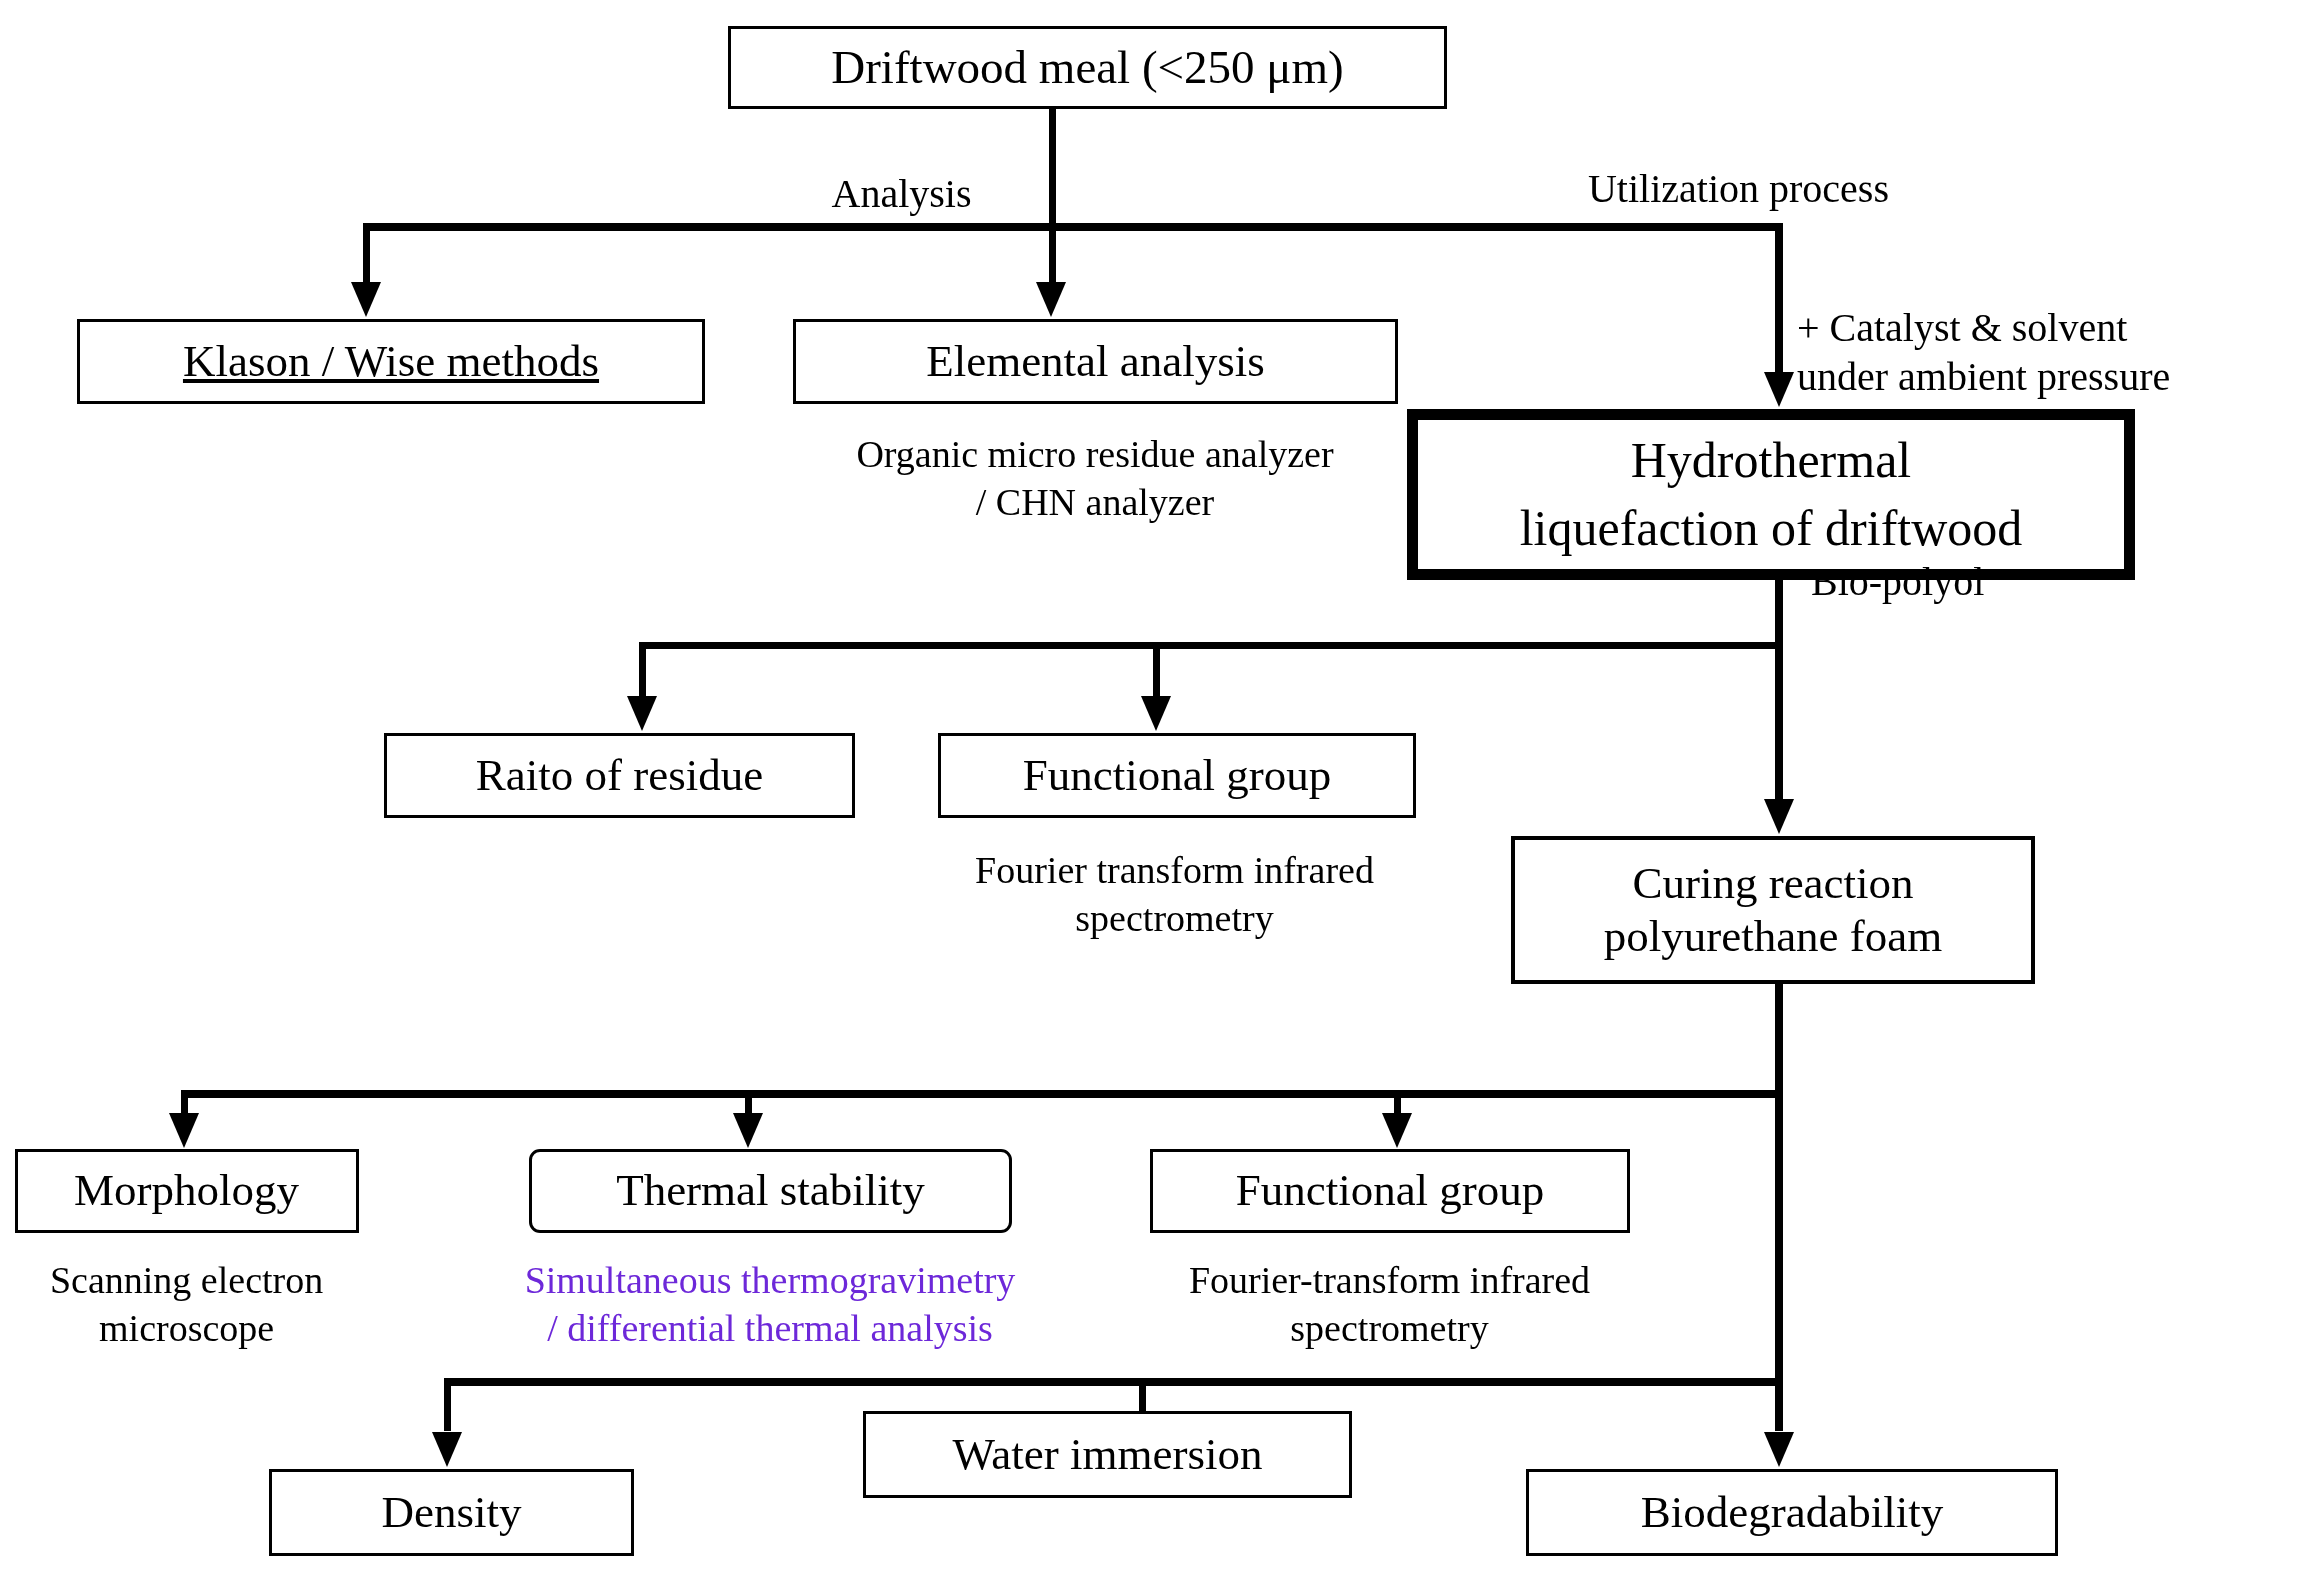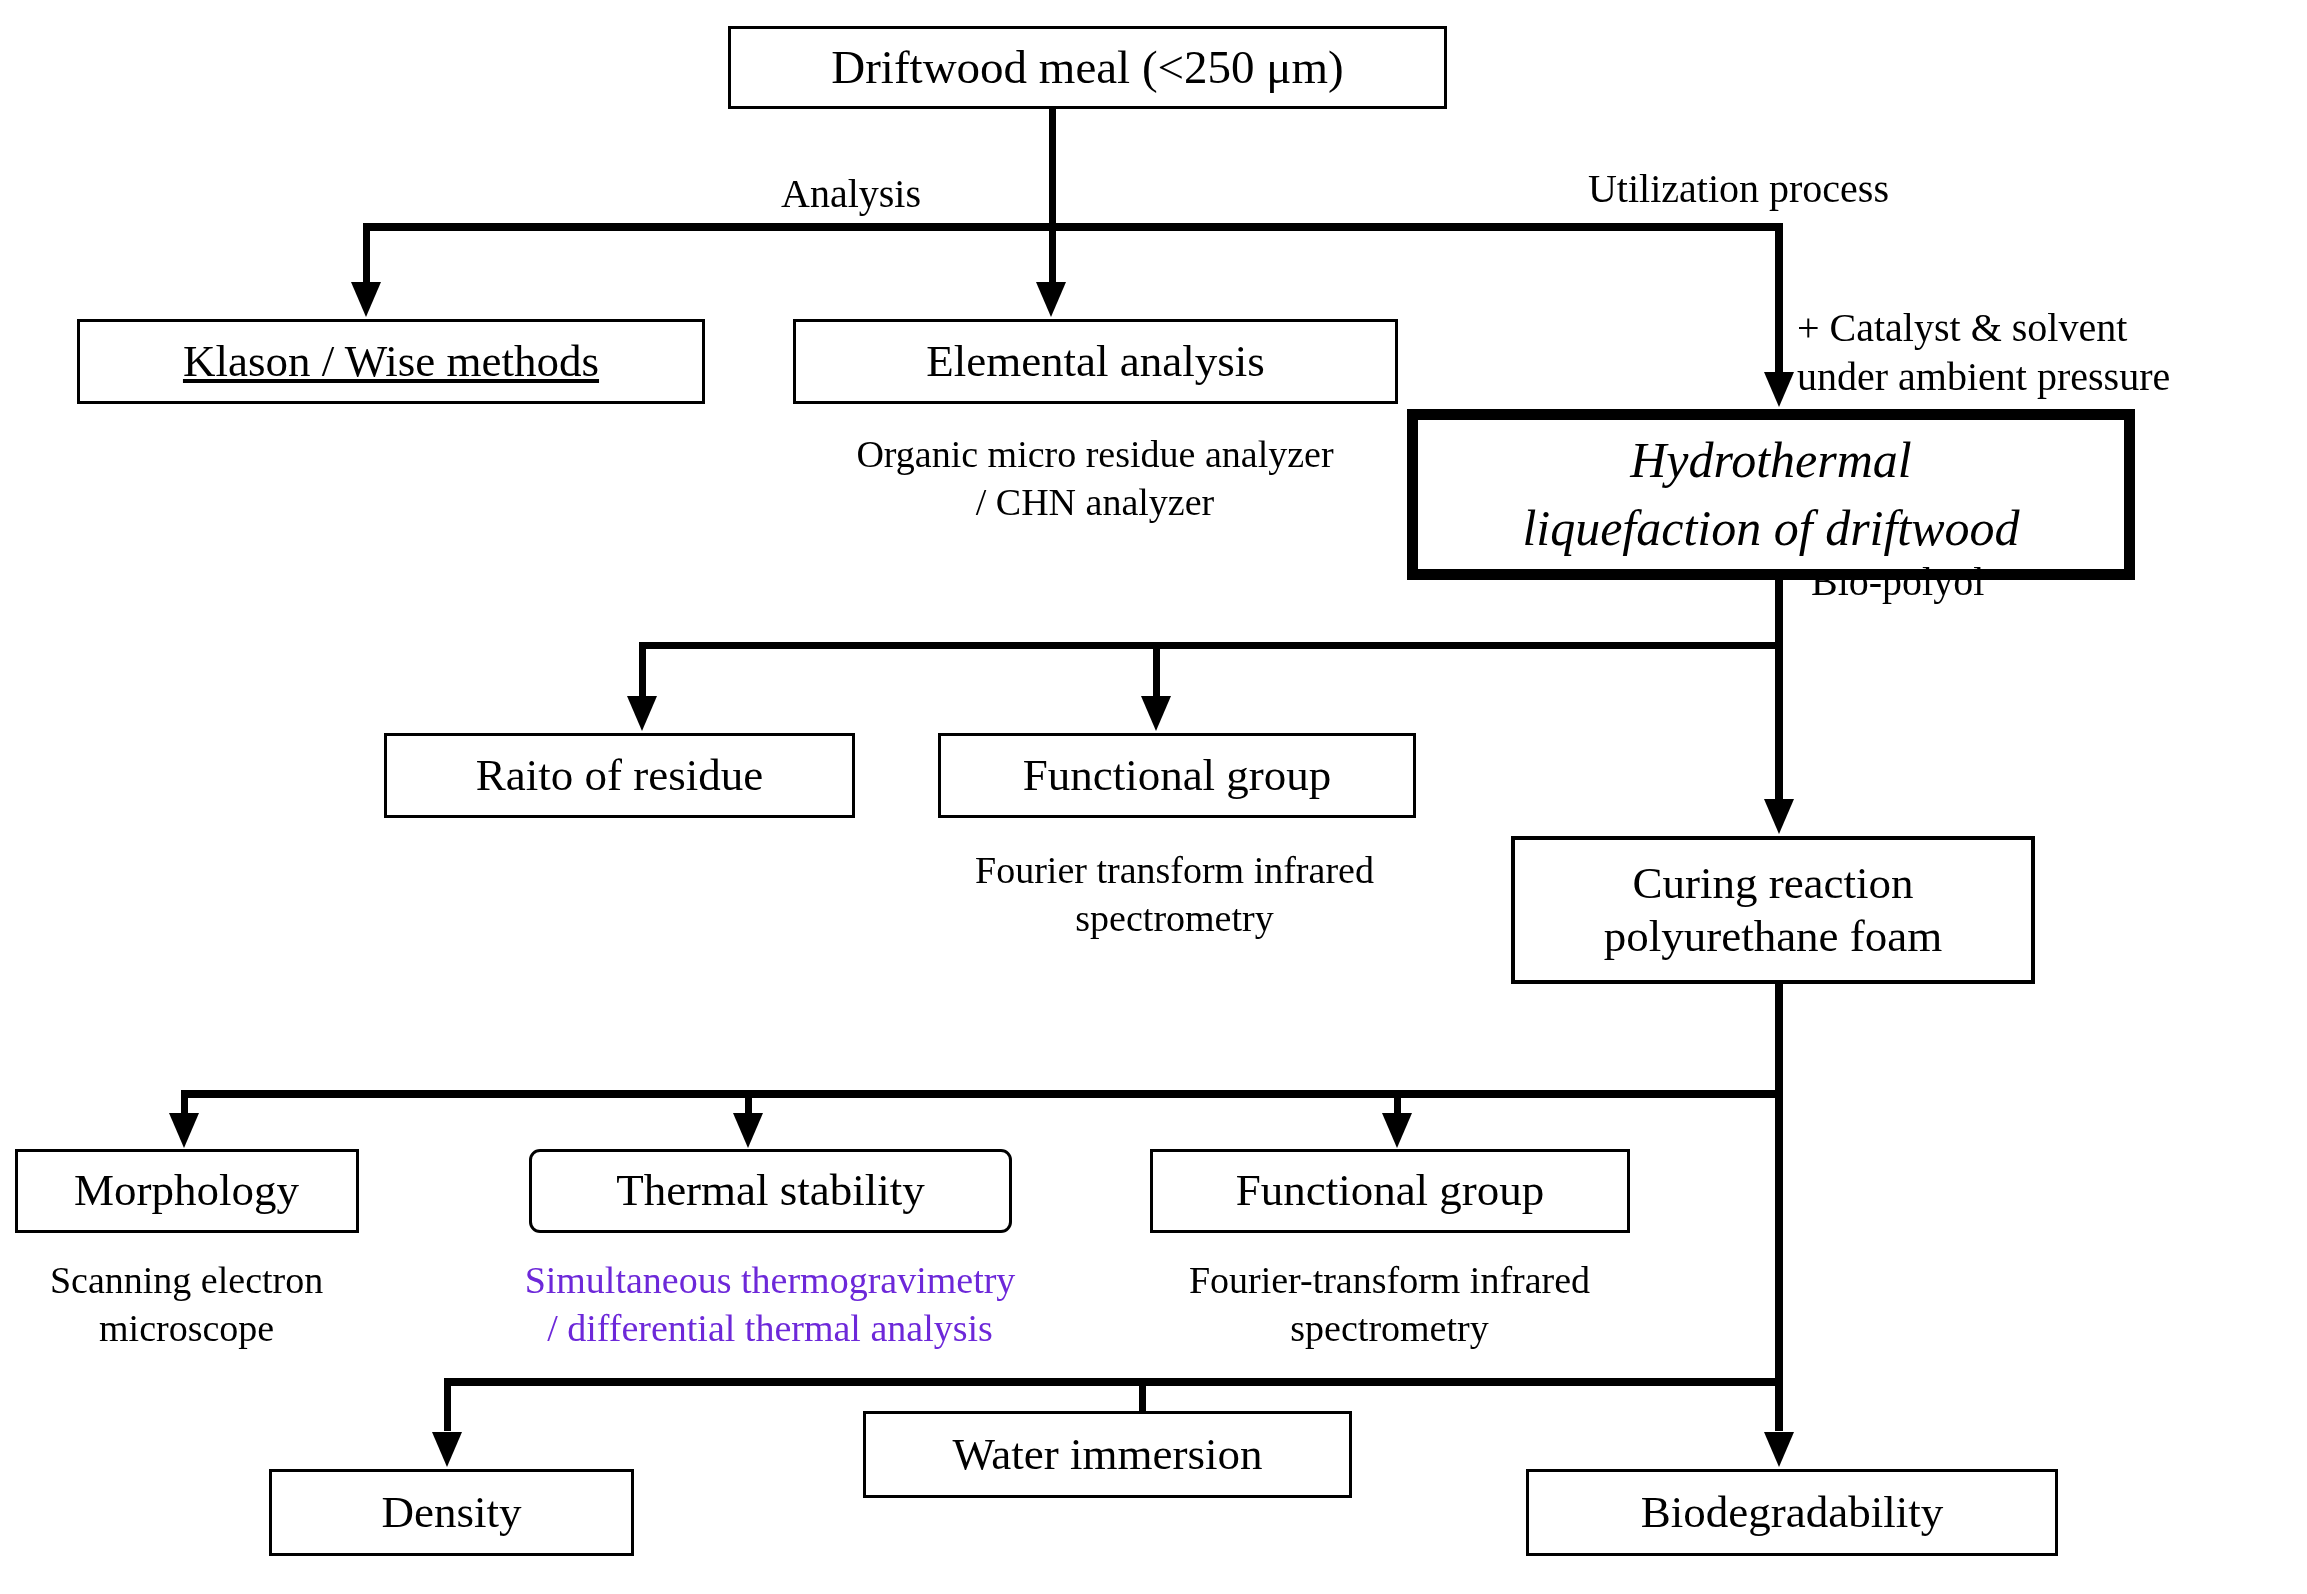--- a/index.html
+++ b/index.html
@@ -27,21 +27,20 @@
     text-align: center;
     white-space: pre-line;
     font-size: 45px;
     line-height: 1.18;
     color: #000000;
   }
   .bigbox {
     border-width: 11.3px;
     font-size: 50px;
     line-height: 1.35;
-    font-style: italic;
   }
   .hline, .vline {
     position: absolute;
     background: #000000;
   }
   .head {
     position: absolute;
     width: 0;
     height: 0;
     border-left: 15.3px solid transparent;
@@ -68,21 +67,21 @@
 </head>
 <body>
 
 <div id="canvas">
 
   <div class="box" style="left:728px; top:26px; width:719px; height:83px; font-size:47px;">Driftwood meal (&lt;250 μm)</div>
 
   <div class="vline" style="left:1049px; top:109px; width:7.2px; height:114px;"></div>
   <div class="hline" style="left:363px; top:223px; width:1420px; height:8px;"></div>
 
-  <div class="lbl" style="left:781px; top:170px; width:241px; text-align:left;">Analysis</div>
+  <div class="lbl" style="left:781px; top:170px; width:241px; text-align:center;">Analysis</div>
   <div class="lbl" style="left:1521px; top:165px; width:435px; text-align:center;">Utilization process</div>
 
   <div class="vline" style="left:363px; top:231px; width:7.2px; height:52px;"></div>
   <div class="head" style="left:351px; top:282px;"></div>
 
   <div class="vline" style="left:1049px; top:231px; width:7.2px; height:52px;"></div>
   <div class="head" style="left:1036px; top:282px;"></div>
 
   <div class="vline" style="left:1775px; top:223px; width:8px; height:149px;"></div>
   <div class="head" style="left:1764px; top:372px;"></div>

